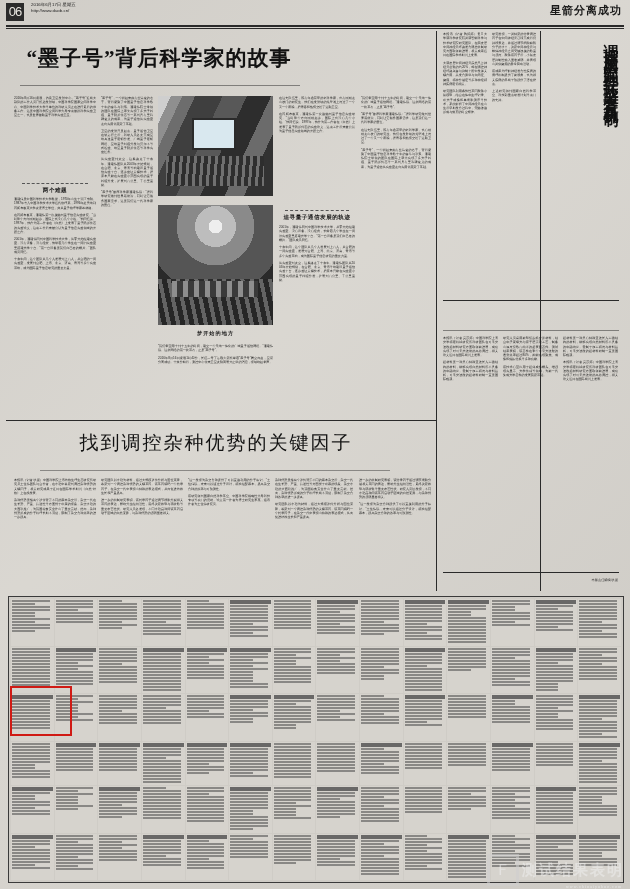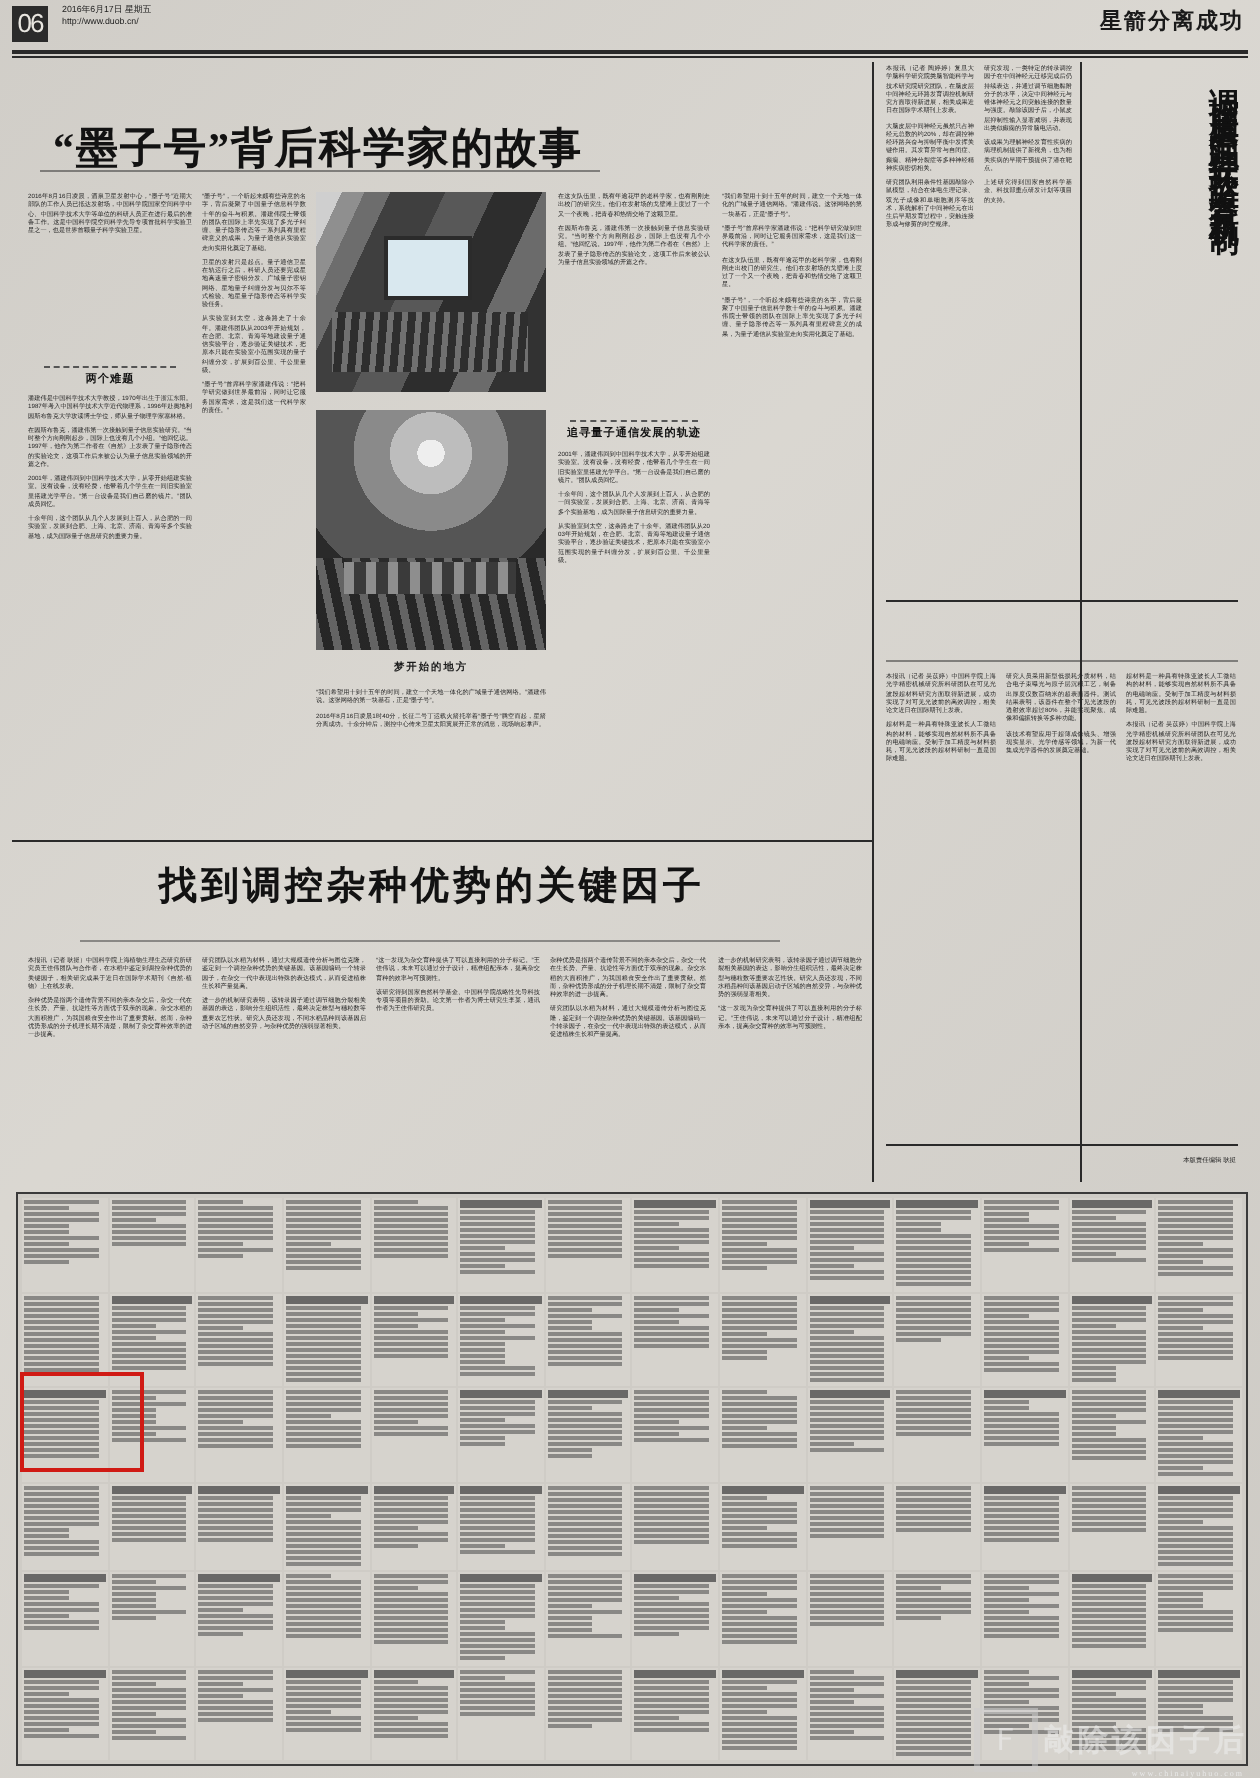--- a/index.html
+++ b/index.html
@@ -21,25 +21,25 @@
   .brand{position:absolute;right:8px;top:3px;font-size:11px;color:#1a1a1a;letter-spacing:1px;font-weight:bold;
     font-family:"Liberation Serif",serif;}
   .rule{position:absolute;background:#2a2a2a;}
   
   .col{position:absolute;overflow:hidden;}
   .tx{font-size:3.1px;line-height:4.25px;color:#232323;text-align:justify;
       font-family:"Liberation Sans",sans-serif;word-break:break-all;}
   .shl{font-size:5.6px;line-height:8px;color:#111;font-weight:bold;text-align:center;letter-spacing:.5px;}
   .byline{font-size:3.2px;color:#222;font-family:"Liberation Sans",sans-serif;}
   
-  .head1{position:absolute;left:14px;top:60px;width:290px;text-align:center;
+  .head1{position:absolute;left:14px;top:44px;width:290px;text-align:center;
      font-size:21px;font-weight:bold;color:#121212;letter-spacing:1px;
      font-family:"Liberation Serif",serif;}
   .head2{position:absolute;left:16px;top:430px;width:400px;text-align:center;
-     font-size:19px;font-weight:bold;color:#121212;letter-spacing:2px;}
+     font-size:19px;font-weight:normal;color:#121212;letter-spacing:2px;}
   
   .vhead{position:absolute;writing-mode:vertical-rl;text-orientation:upright;
      font-size:15px;font-weight:bold;color:#111;letter-spacing:4px;}
   .vhead2{position:absolute;font-size:12.5px;font-weight:bold;color:#111;letter-spacing:2px;}
   
   .photo{position:absolute;background:#3a3a3a;overflow:hidden;}
   .cap{position:absolute;font-size:5.2px;color:#1b1b1b;text-align:center;font-weight:bold;letter-spacing:1px;}
   
   .classified{position:absolute;left:8px;top:596px;width:614px;height:285px;background:#cfccc6;
      border:1px solid #3a3a3a;overflow:hidden;}
@@ -1271,17 +1271,17 @@
           <div class="l"></div>
           <div class="l"></div>
           <div class="l"></div>
         </div>
       </div>
   </div>
   <div class="redbox"></div>
 
   <div class="wm">
     <div class="sq">Ｆ</div>
-    <div class="t">敲除该因子后</div>
+    <div class="t">测试结果表明</div>
   </div>
   <div class="wmsub">www.chinaiyuhuo.com</div>
 
 </div>
 
 </body></html>

